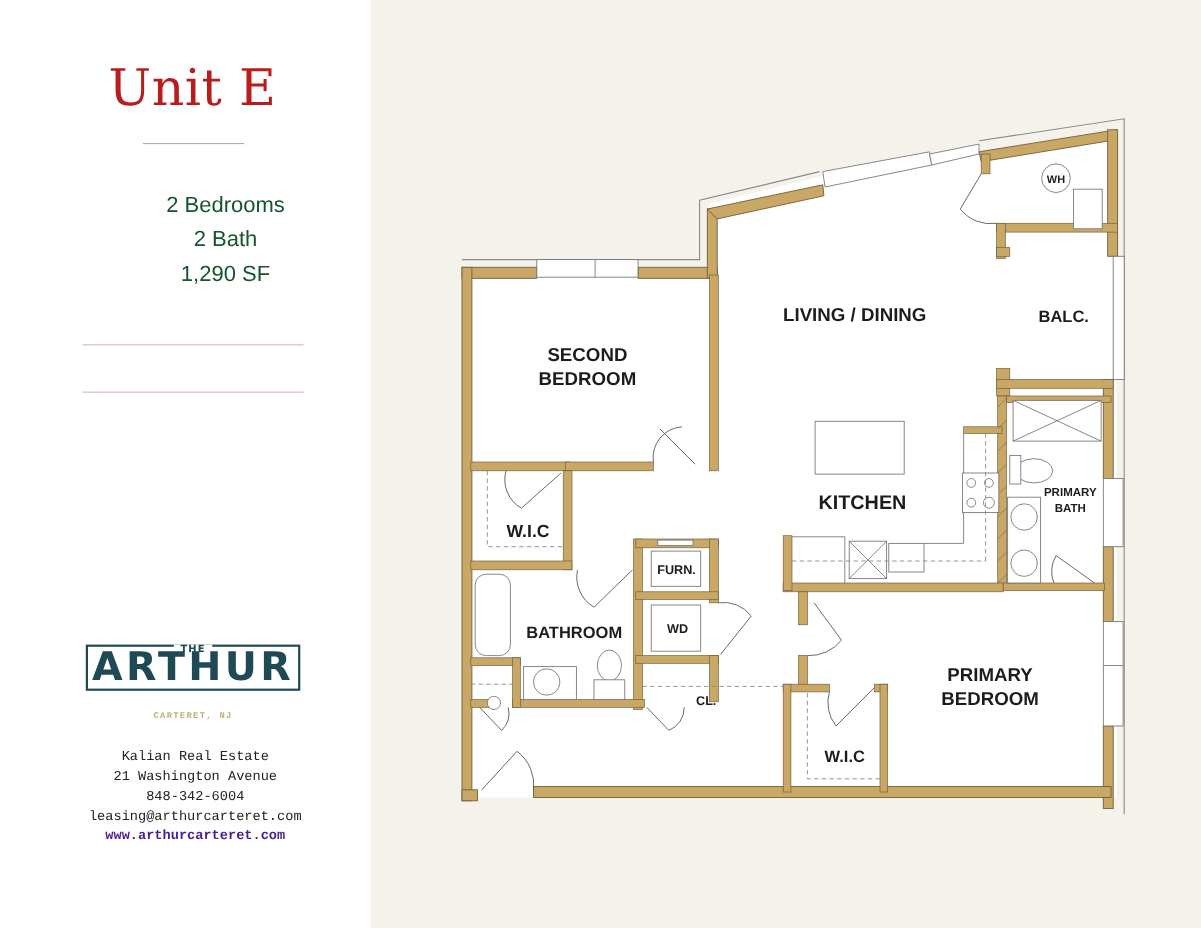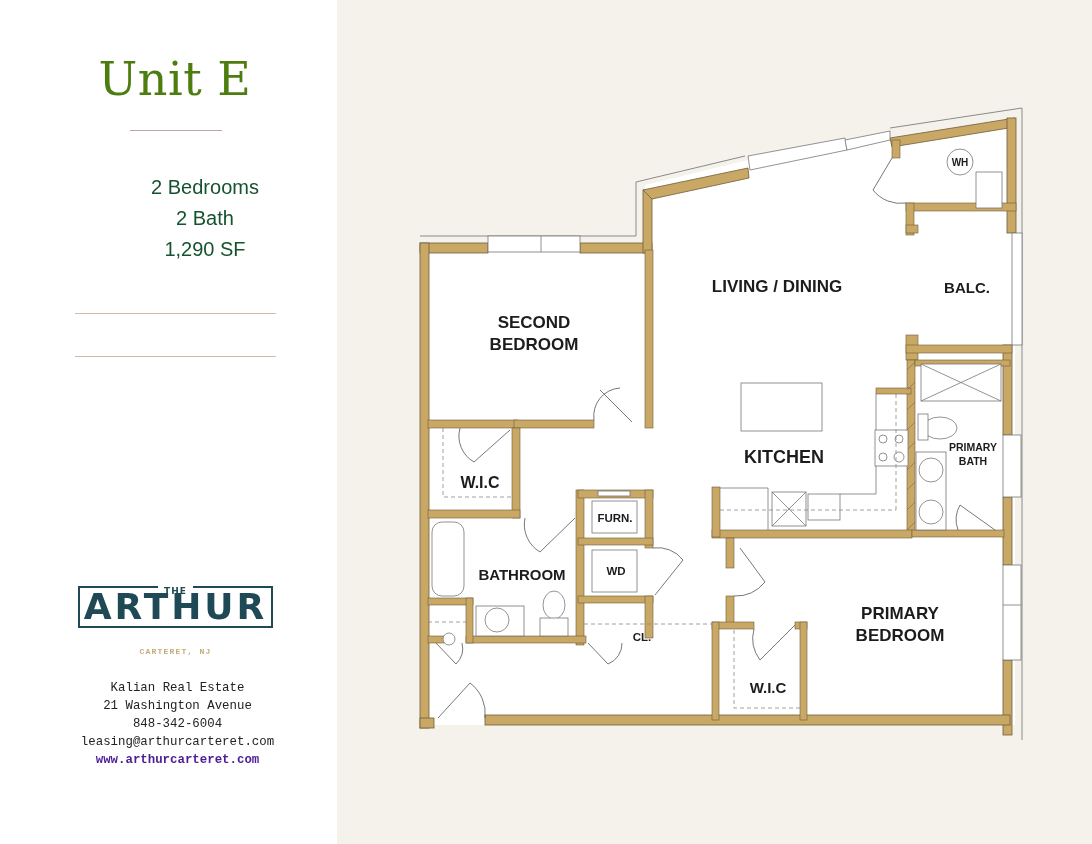--- a/index.html
+++ b/index.html
@@ -1,19 +1,19 @@
 <!DOCTYPE html>
 <html><head>
 <meta charset="utf-8">
 <style>
   html, body { margin:0; padding:0; }
   body { width:1092px; height:844px; position:relative; overflow:hidden; background:#ffffff; font-family:"Liberation Sans", sans-serif; }
   .left-panel { position:absolute; left:0; top:0; width:337px; height:844px; background:#ffffff; }
   .right-panel { position:absolute; left:337px; top:0; width:755px; height:844px; background:#f5f2ec; }
-  .unit-title { position:absolute; left:0; width:350px; top:52px; text-align:center; font-family:"DejaVu Serif", serif; font-size:46px; color:#4d7c0f; letter-spacing:0.5px; }
+  .unit-title { position:absolute; left:0; width:350px; top:52px; text-align:center; font-family:"DejaVu Serif", serif; font-size:46px; color:#b91c1c; letter-spacing:0.5px; }
   .title-rule { position:absolute; left:130px; top:130px; width:92px; height:1px; background:#b9a8a8; }
   .specs { position:absolute; left:0; width:350px; top:172px; text-align:center; font-family:"Liberation Sans", sans-serif; font-size:20px; line-height:31px; color:#14532d;padding-left:30px; }
   .spec-line { display:block; }
   .rule { position:absolute; left:75px; width:201px; height:1px; background:#d6b9ad; }
   .logo { position:absolute; left:78px; top:586px; width:195px; height:42px; border:2px solid #1f4a55; box-sizing:border-box; }
   .logo-the { position:absolute; left:0; right:0; top:-8px; text-align:center; }
   .logo-the span { background:#fff; padding:0 6px; font-family:"DejaVu Sans", sans-serif; font-weight:bold; font-size:9px; color:#1f4a55; letter-spacing:1px; }
   .logo-main { position:absolute; left:0; right:0; top:4px; text-align:center; font-family:"DejaVu Sans", sans-serif; font-weight:bold; font-size:36px; letter-spacing:3px; color:#1f4a55; line-height:30px; }
   .logo-sub { position:absolute; left:78px; width:195px; top:647px; text-align:center; font-family:Liberation Mono, monospace; font-weight:bold; font-size:8px; letter-spacing:1.2px; color:#c4ad7a; }
   .contact { position:absolute; left:75px; width:205px; top:679px; text-align:center; font-family:Liberation Mono, monospace; font-size:12.4px; line-height:18px; color:#222; }

